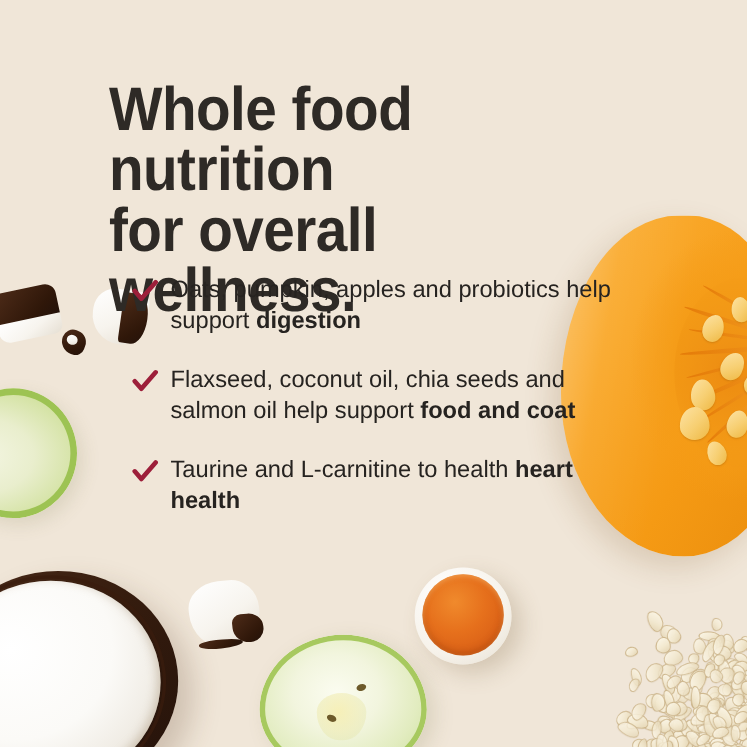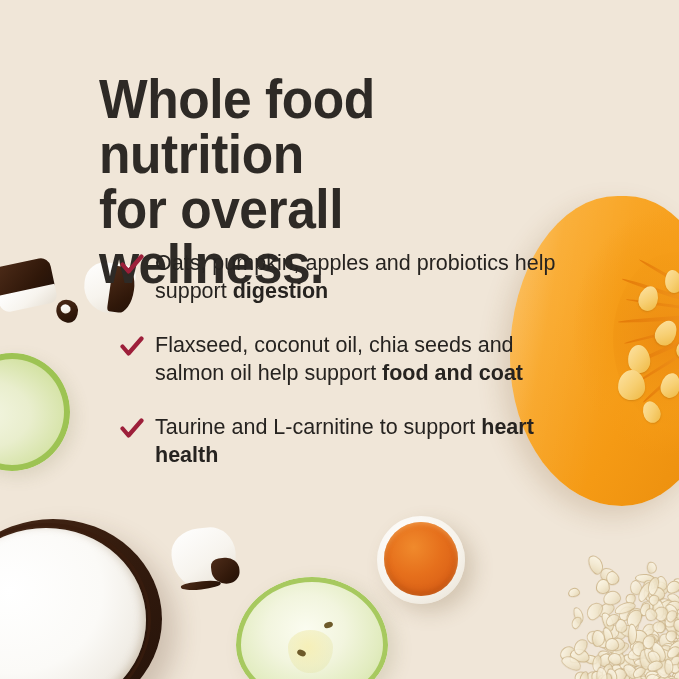--- a/index.html
+++ b/index.html
@@ -522,18 +522,18 @@
           <path d="M2.5 10.5 L8.5 17.5 L21.5 2.5" fill="none" stroke="#9d1f3a" stroke-width="4.2" stroke-linecap="round" stroke-linejoin="round"></path>
         </svg>
       </span><span>Flaxseed, coconut oil, chia seeds and salmon oil help support </span><span class="strong">food and coat</span>
     </div>
 
     <div class="bullet">
       <span class="check-icon">
         <svg viewBox="0 0 24 22" width="24" height="22">
           <path d="M2.5 10.5 L8.5 17.5 L21.5 2.5" fill="none" stroke="#9d1f3a" stroke-width="4.2" stroke-linecap="round" stroke-linejoin="round"></path>
         </svg>
-      </span><span>Taurine and L-carnitine to support </span><span class="strong">heart health</span>
+      </span><span>Taurine and L-carnitine to health </span><span class="strong">heart health</span>
     </div>
 
   </div>
 
 </div>
 
 </body></html>

